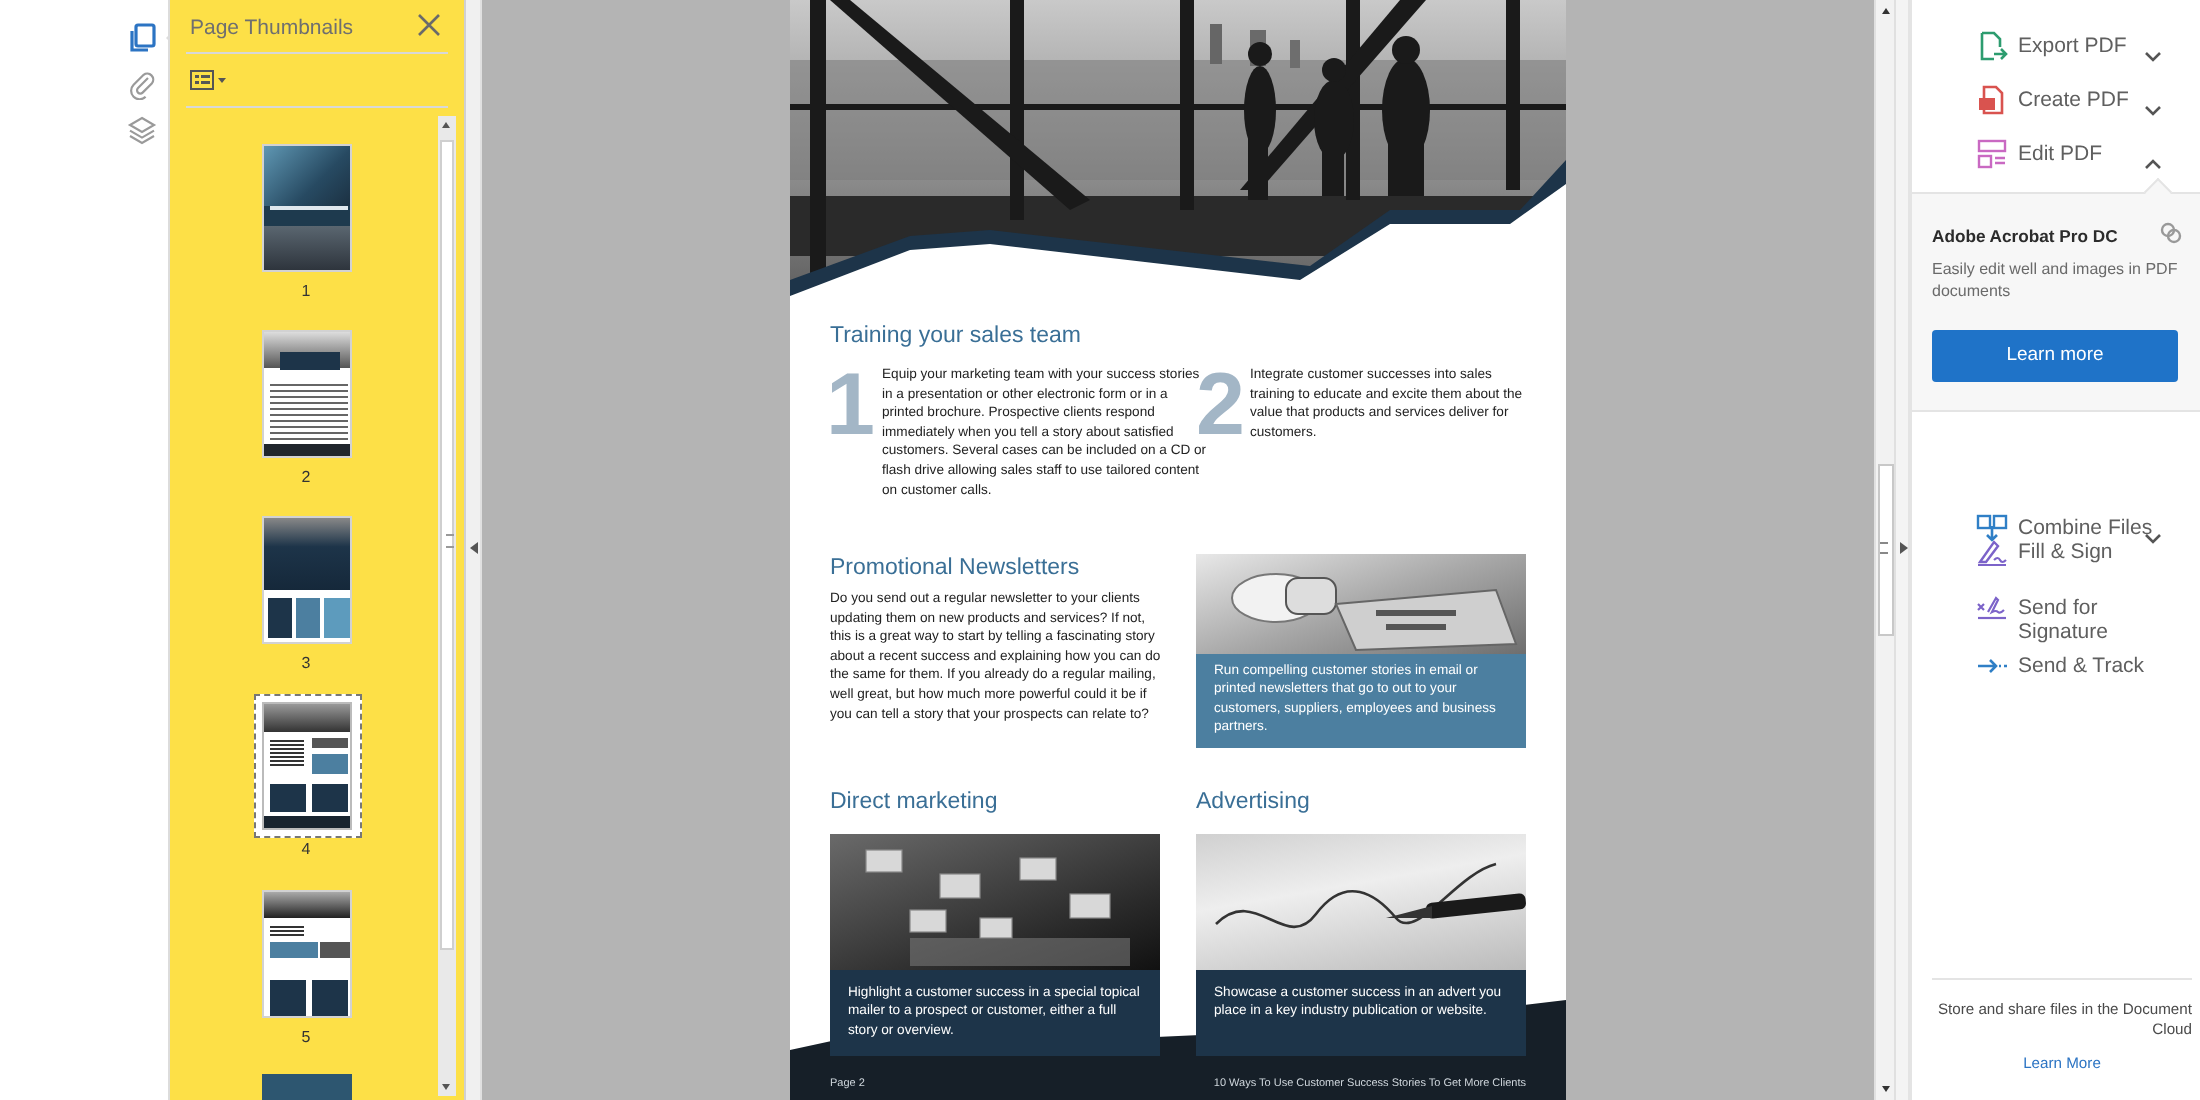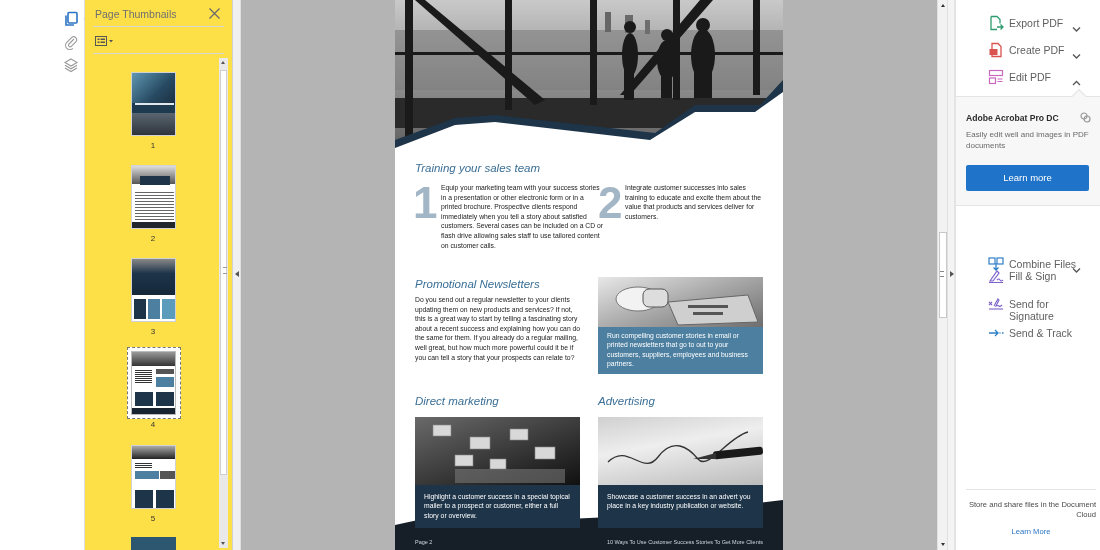--- a/index.html
+++ b/index.html
@@ -28,21 +28,21 @@
 
   
   .splitter-l { position: absolute; left: 233px; top: 0; width: 8px; height: 550px; background: #f0f0f0; border-right: 1px solid #e0e0e0; }
 
   
   .viewport { position: absolute; left: 241px; top: 0; width: 696px; height: 550px; background: #b4b4b4; }
   .page { position: absolute; left: 154px; top: 0; width: 388px; height: 550px; background: #fff; overflow: hidden; }
 
   .hero { position: absolute; left: 0; top: 0; width: 388px; height: 155px; }
 
-  .h2 { position: absolute; font-family: "Liberation Sans", sans-serif; color: #3a6f96; font-size: 11.5px; font-style: italic; }
+  .h2 { position: absolute; font-family: "Liberation Sans", sans-serif; color: #3a6f96; font-size: 11.5px; }
   .bignum { position: absolute; font-size: 44px; color: #a3b6c6; font-weight: bold; line-height: 1; }
   .ptext { position: absolute; font-size: 6.8px; line-height: 9.6px; color: #222; }
 
   .card { position: absolute; width: 165px; overflow: hidden; }
   .card-img { position: absolute; left: 0; top: 0; width: 165px; height: 50px; }
   .card-cap { position: absolute; left: 0; top: 48px; width: 165px; padding: 6px 9px; font-size: 6.8px; line-height: 9.4px; color: #fff; }
 
   .page-footer-band { position: absolute; left: 0; bottom: 0; width: 388px; height: 60px; }
   .footer-left { position: absolute; left: 20px; bottom: 5px; font-size: 5.5px; color: #cfd6dc; }
   .footer-right { position: absolute; right: 20px; bottom: 5px; font-size: 5.5px; color: #cfd6dc; }

